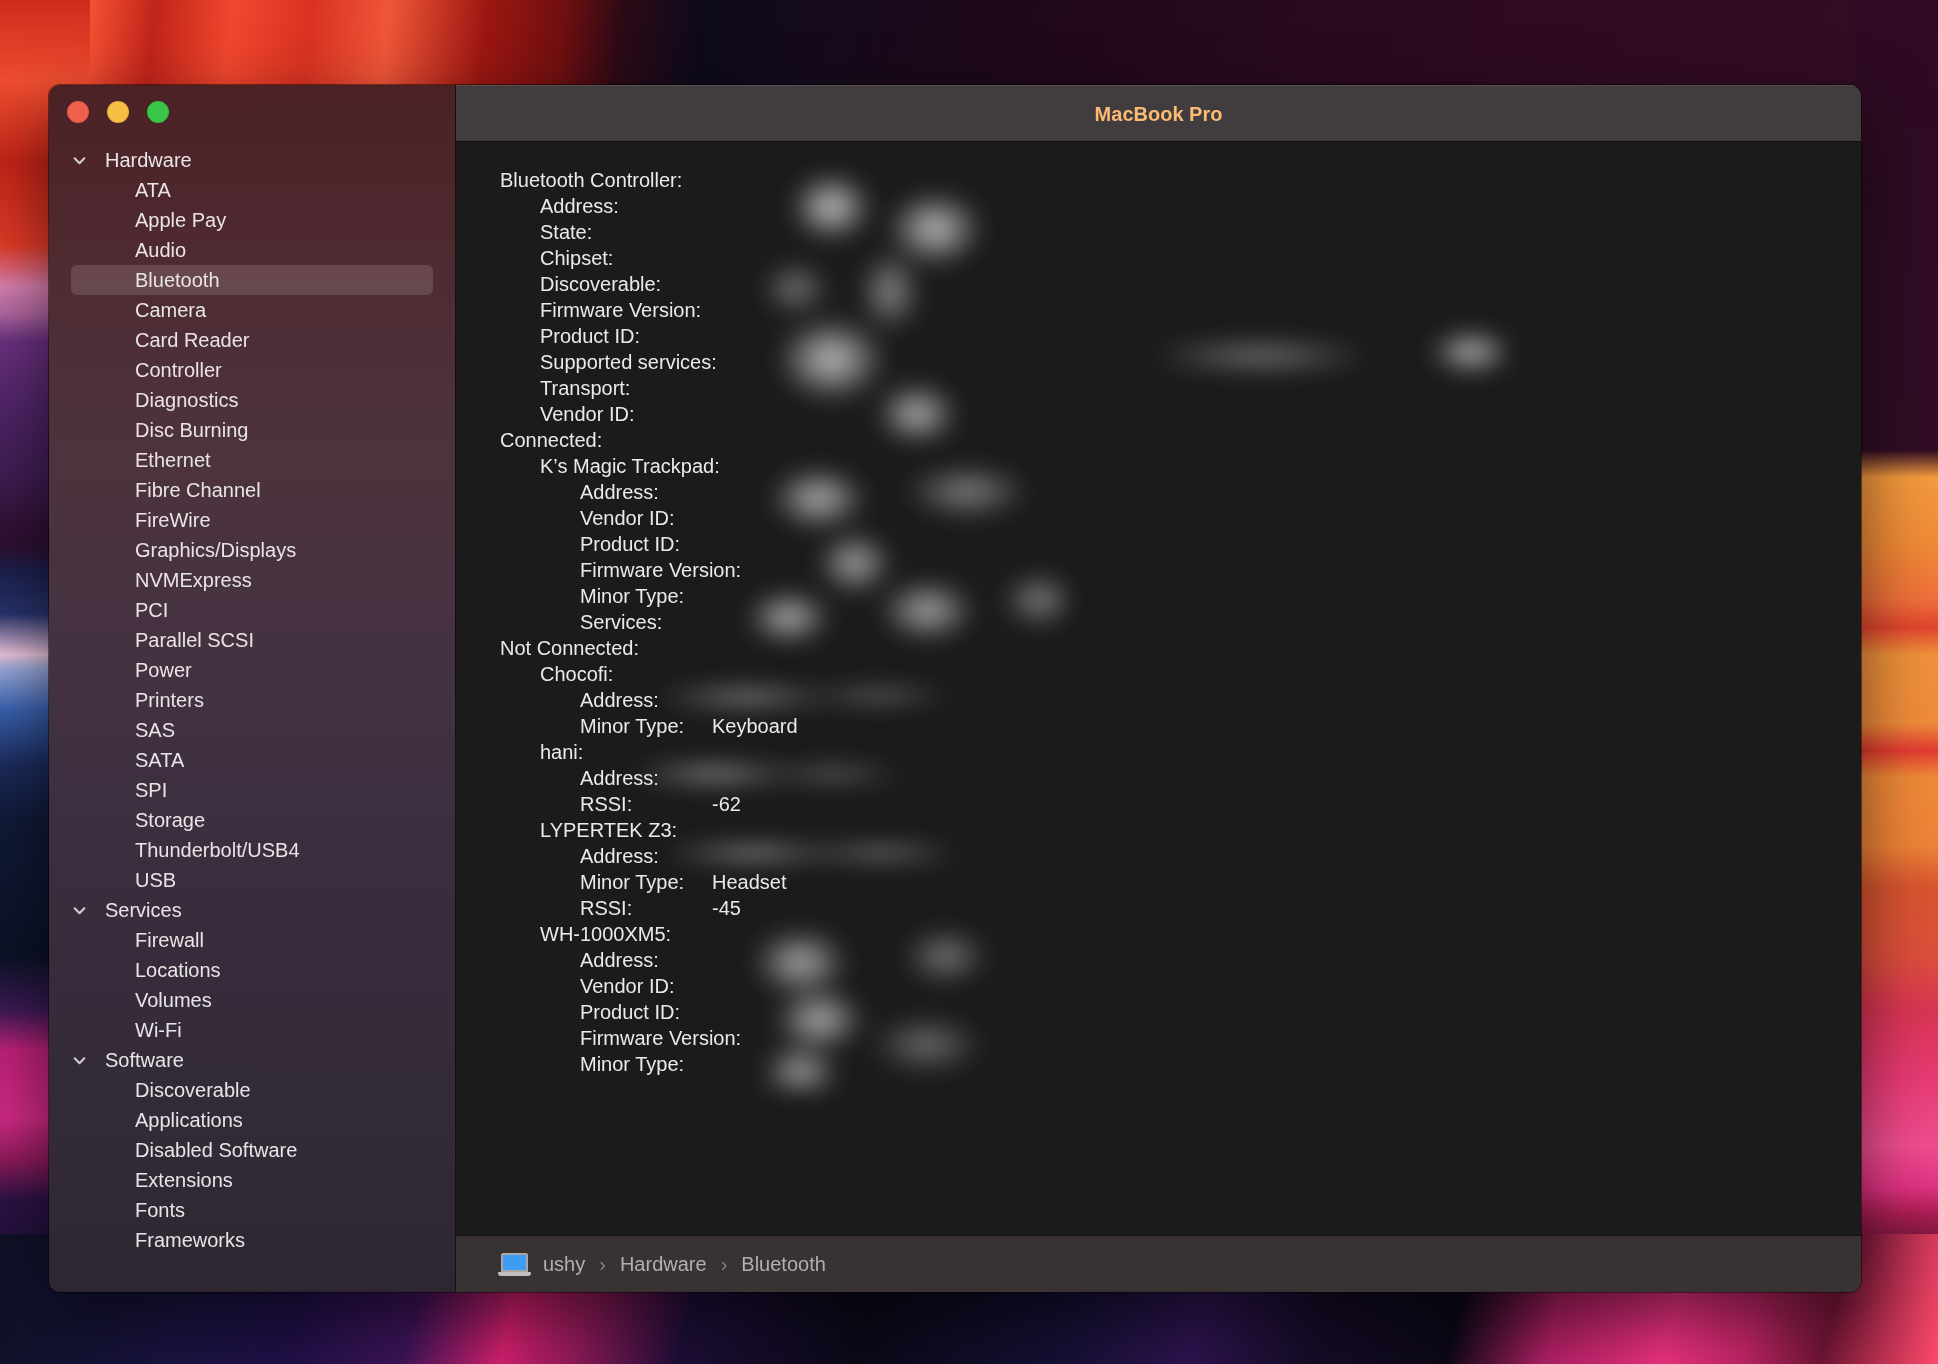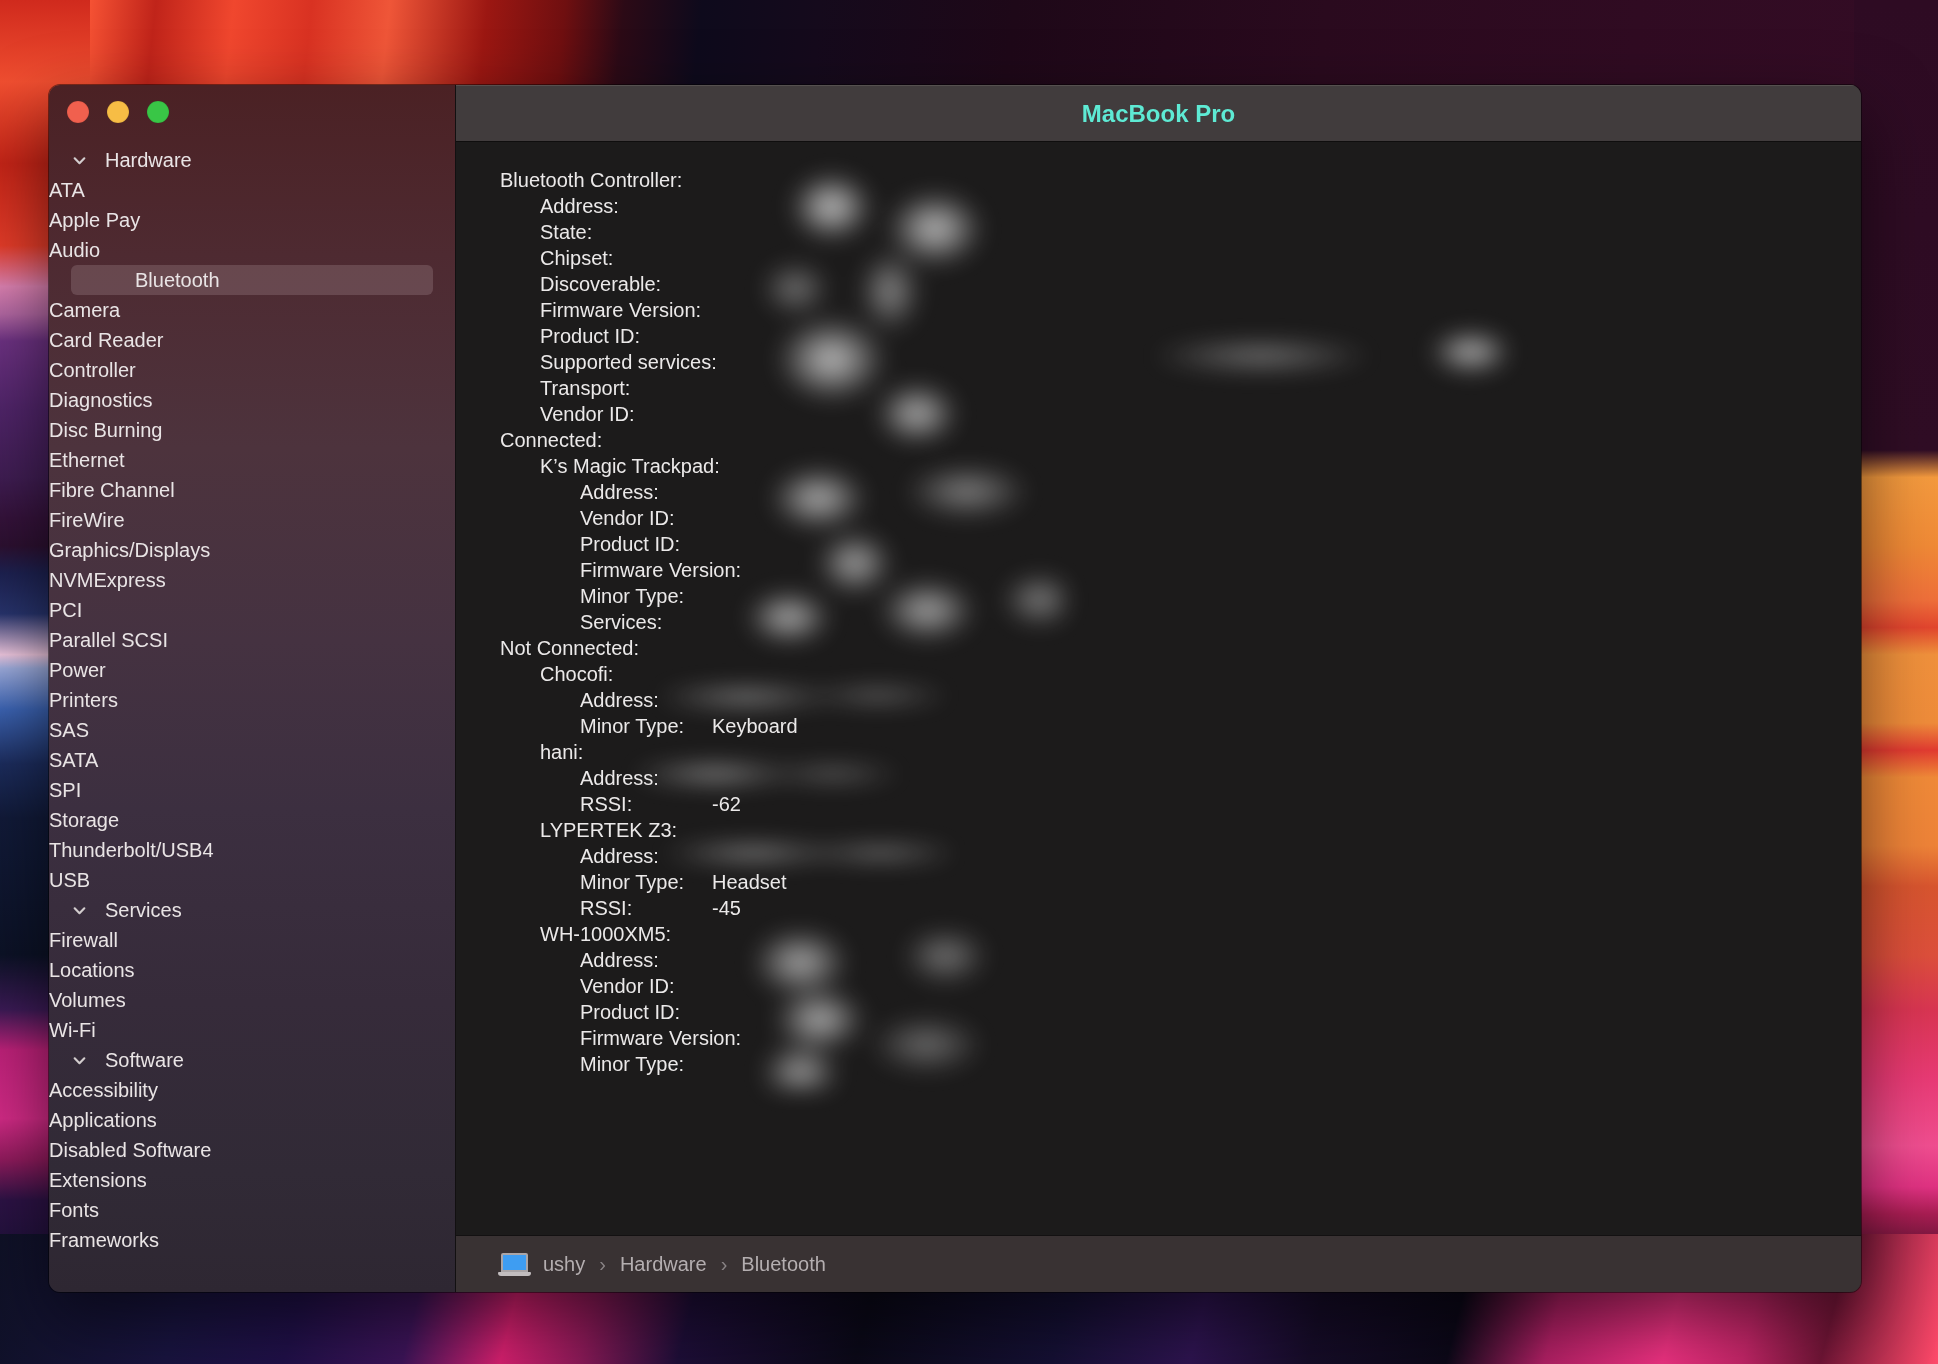--- a/index.html
+++ b/index.html
@@ -37,33 +37,33 @@
   
   .sidebar { position:absolute; left:0; top:0; width:406px; height:100%;
     background:linear-gradient(180deg,#4b2124 0%,#4e2a31 14%,#4d333d 30%,#453241 46%,
       #3c2f40 60%,#362b3a 76%,#312a36 90%,#2e2732 100%); }
   .traffic { position:absolute; top:16px; left:18px; display:flex; gap:18px; }
   .tl { width:22px; height:22px; border-radius:50%; box-shadow:inset 0 0 1px rgba(0,0,0,.35); }
   .sidebar-list { position:absolute; top:60px; left:0; right:0; bottom:0; overflow:hidden; }
   .side-row { height:30px; line-height:30px; font-size:20px; color:#e9e4e5;
     white-space:nowrap; position:relative; }
   .side-row.section { padding-left:56px; }
-  .side-row.item { }
+  .side-row.item { padding-left:86px; }
   .side-row.item.selected { background:rgba(240,226,231,.16); margin:0 22px;
     padding-left:64px; border-radius:6px; }
   .chev { position:absolute; left:23px; top:8px; width:15px; height:15px; color:#d2cccd; }
   .chev svg { display:block; width:15px; height:15px; }
 
   
   .main { position:absolute; left:406px; top:0; right:0; bottom:0;
     border-left:1px solid #121011; background:#1c1b1b; }
   .titlebar { position:absolute; left:0; top:0; right:0; height:57px; background:#413c3d;
     border-bottom:1px solid #0f0e0e; border-top:1px solid #55504f;
     text-align:center; line-height:56px; }
-  .titlebar .ttl { font-size:24px; font-weight:700; color:#5eead4;text-align:center; }
+  .titlebar .ttl { font-size:20px; font-weight:700; color:#fdba74;text-align:center; }
   .content { position:absolute; left:0; top:58px; right:0; bottom:57px; background:#1c1b1b;
     padding:24px 0 0 44px; overflow:hidden; }
   .c-row { height:26px; line-height:26px; font-size:20px; color:#ebe9e9;
     position:relative; white-space:nowrap; }
   .c-row .lbl.ind-1 { padding-left:40px; display:inline-block; }
   .c-row .lbl.ind-2 { padding-left:80px; display:inline-block; }
   .c-row .val { position:absolute; left:212px; top:0; }
 
   
   .blob { position:absolute; filter:blur(11px); pointer-events:none; }
@@ -172,21 +172,21 @@
             </span><span>Services</span></div>
           <div class="side-row item">Firewall</div>
           <div class="side-row item">Locations</div>
           <div class="side-row item">Volumes</div>
           <div class="side-row item">Wi-Fi</div>
           <div class="side-row section"><span class="chev">
               <svg viewBox="0 0 14 14" fill="none" stroke="currentColor" stroke-width="2" stroke-linecap="round" stroke-linejoin="round">
                 <path d="M2.5 5 L7 9.5 L11.5 5"></path>
               </svg>
             </span><span>Software</span></div>
-          <div class="side-row item">Accessibility</div>
+          <div class="side-row item">Discoverable</div>
           <div class="side-row item">Applications</div>
           <div class="side-row item">Disabled Software</div>
           <div class="side-row item">Extensions</div>
           <div class="side-row item">Fonts</div>
           <div class="side-row item">Frameworks</div>
         </div>
     </aside>
 
     <div class="main">
       <header class="titlebar">

